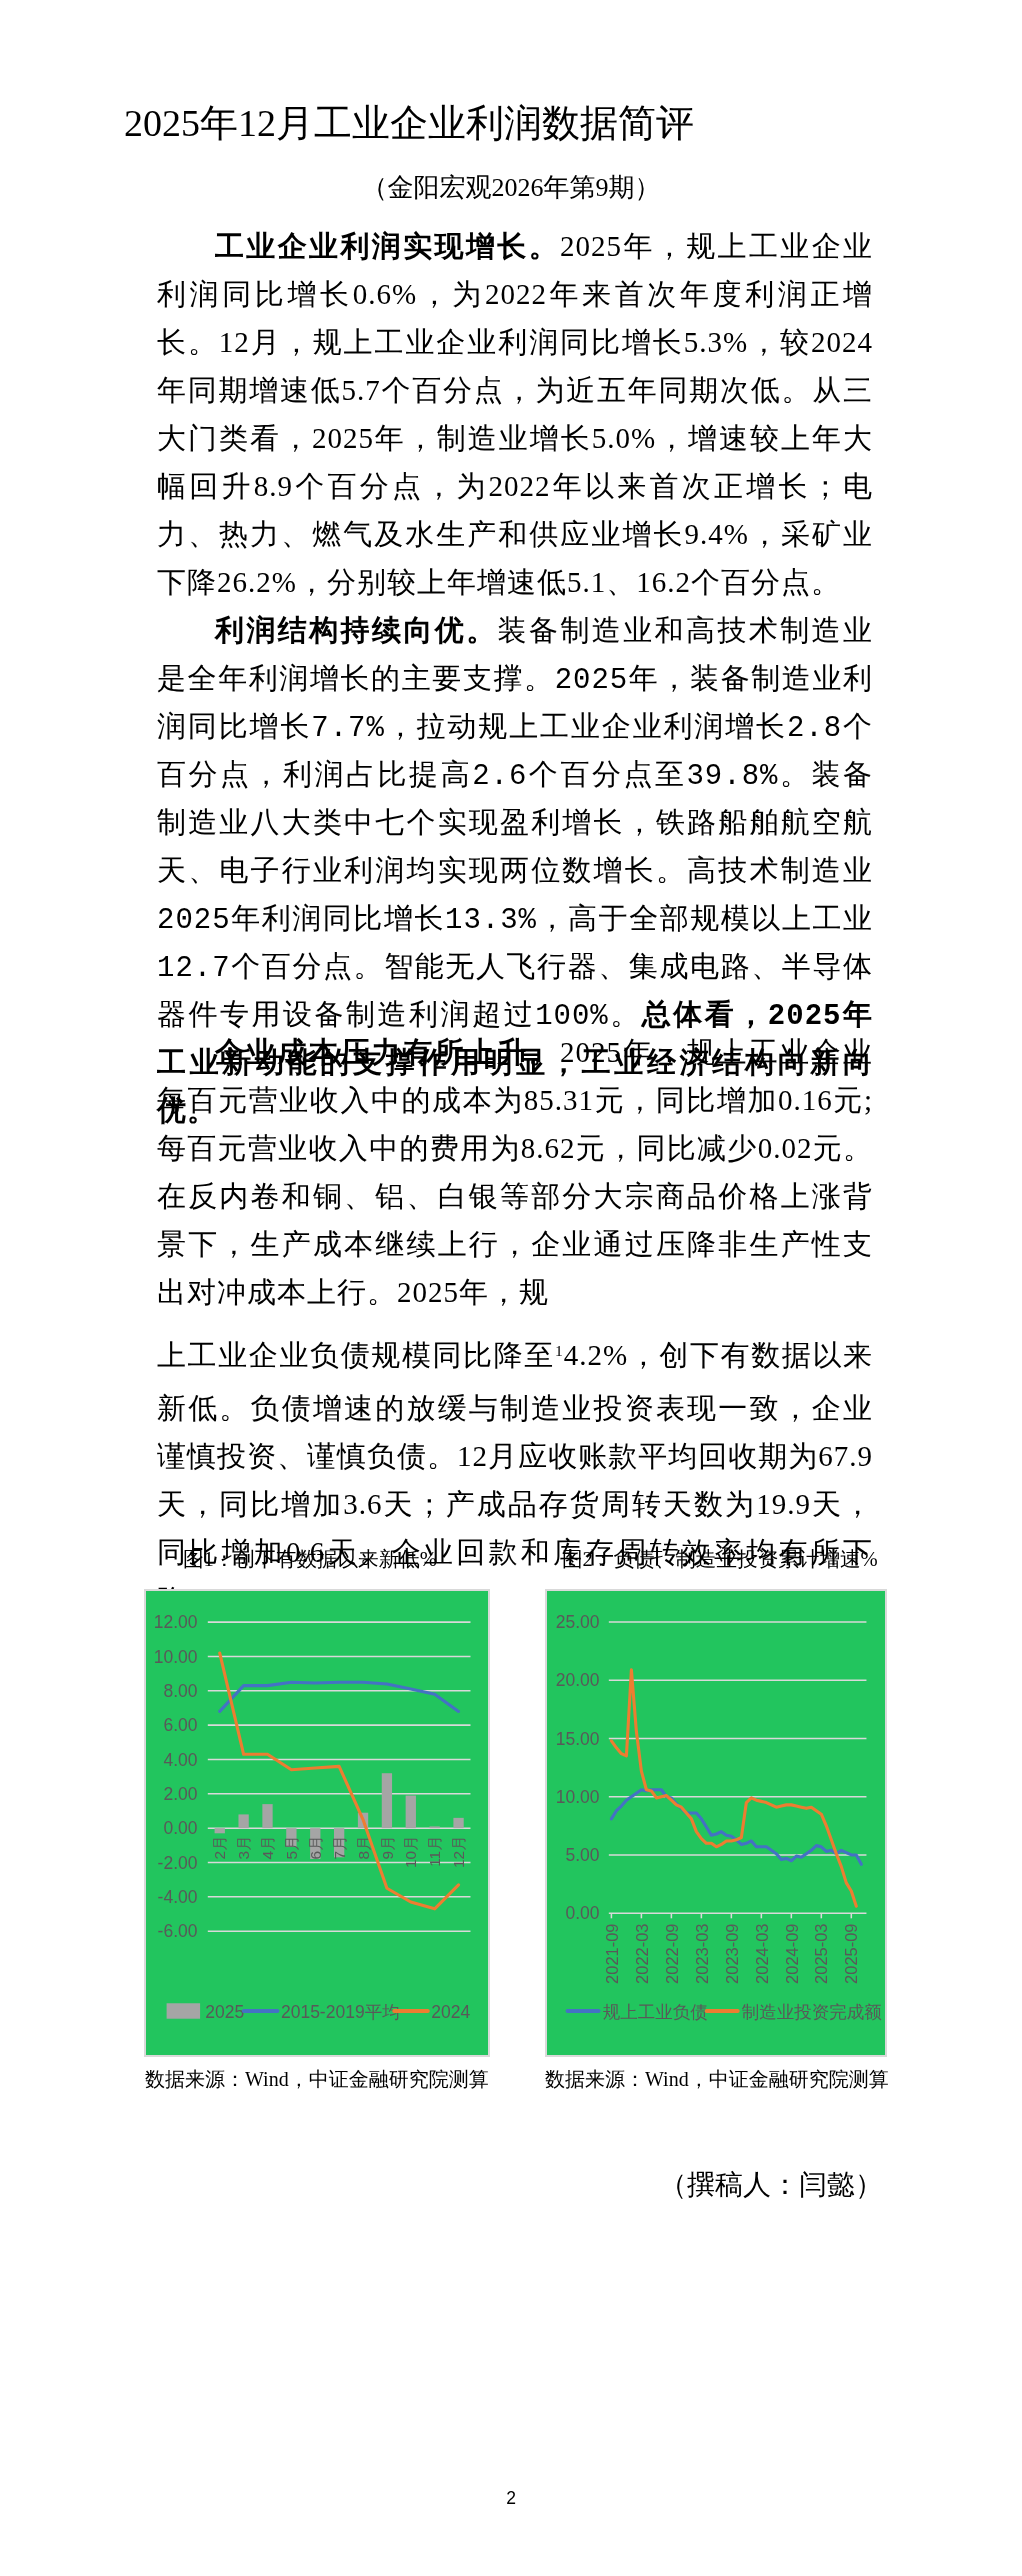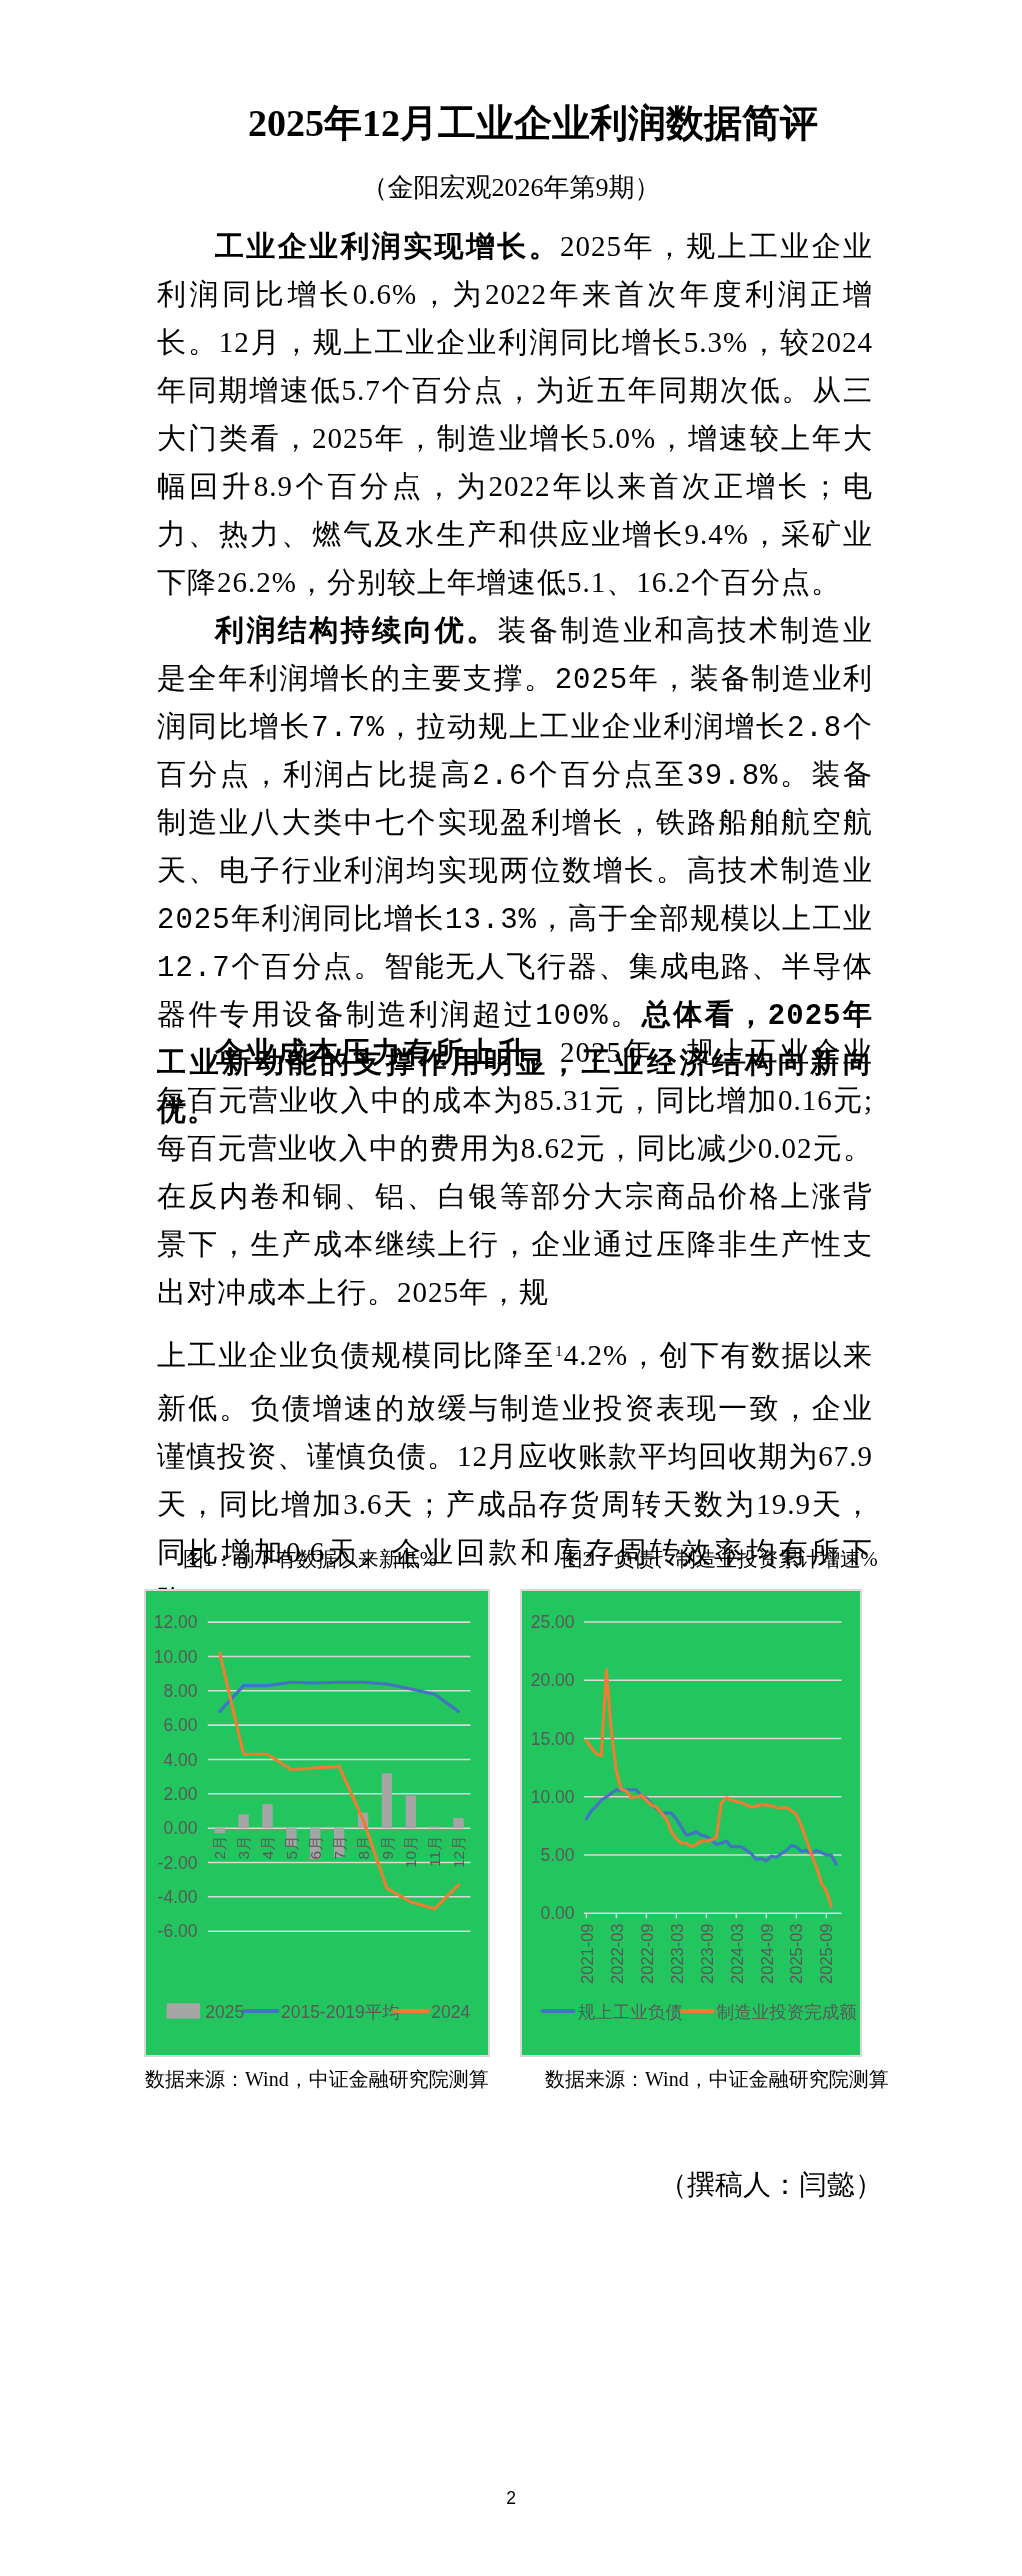--- a/index.html
+++ b/index.html
@@ -1,37 +1,37 @@
 <!DOCTYPE html>
 <html style="font-size:8.2px"><head>
 <meta charset="utf-8">
 <style>
   html, body { margin: 0; padding: 0; background: #ffffff; }
   body { width: 1022px; height: 2606px; position: relative; overflow: hidden;
          font-family: "Liberation Serif", "DejaVu Serif", serif; color: #000; }
-  .title { position: absolute; top: 100px; left: 0; width: 818px; text-align: right;
-           font-size: 38px; font-weight: bold; letter-spacing: 0px; line-height: 46px; }
+  .title { position: absolute; top: 100px; left: 0; width: 818px; text-align: center;
+           font-size: 38px; font-weight: normal; letter-spacing: 0px; line-height: 46px; }
   .subtitle { position: absolute; top: 154px; left: 0; width: 1022px; text-align: center;
               font-size: 26px; line-height: 33px; margin-top: 17px; }
   .body-text { position: absolute; left: 157px; width: 716px; font-size: 29px;
                line-height: 48px; text-align: justify; letter-spacing: 1px; margin-top: 28px; }
   .body-text p { margin: 0; text-indent: 2em; }
   .body-text b { font-weight: bold; }
   .p1 { top: 194px; }
   .p2 { top: 581px; font-family: Liberation Mono, monospace; }
   .p3 { top: 1000px; }
   .p4 { top: 1303px; }
   .p4 p { text-indent: 0; }
   sup.fn { font-size: 15.5px; position: relative; top: -9.3px; vertical-align: baseline; }
   .caption { position: absolute; font-size: 20.6px; top: 1546px; line-height: 27px; }
   .cap1 { left: 183px; }
   .cap2 { left: 562px; }
   .chart-box { position: absolute; top: 1589px; height: 464px; border: 2.1px solid #d9d9d9; background: #22c55e; }
   .box1 { left: 144px; width: 342px; }
-  .box2 { left: 520px; width: 338px; text-align: right; }
+  .box2 { left: 545px; width: 338px; text-align: right; }
   .chart-box svg { position: absolute; left: 0; top: 0; }
   .source { position: absolute; top: 2066px; font-size: 20px; line-height: 26px; }
   .src1 { left: 145px; }
   .src2 { left: 545px; }
   .author { position: absolute; top: 2169px; left: 659px; font-size: 28px; line-height: 31px; }
   .page-num { position: absolute; top: 2488px; left: 0; width: 1022px; text-align: center;
               font-family: "Liberation Sans", sans-serif; font-size: 17.5px; }
   .axis-text { font-family: "Liberation Sans", sans-serif; fill: #595959; }
 </style>
 </head>

